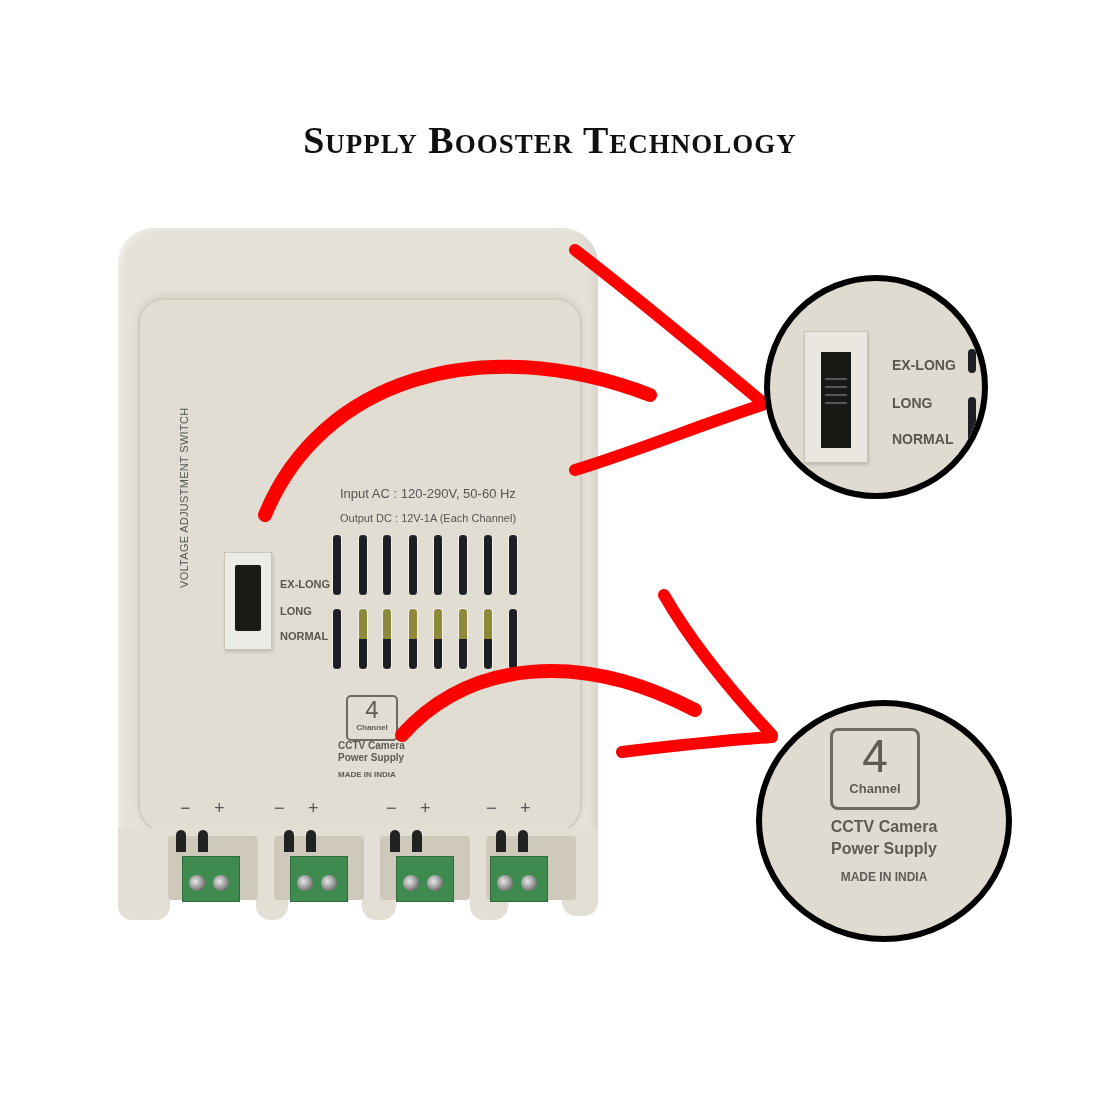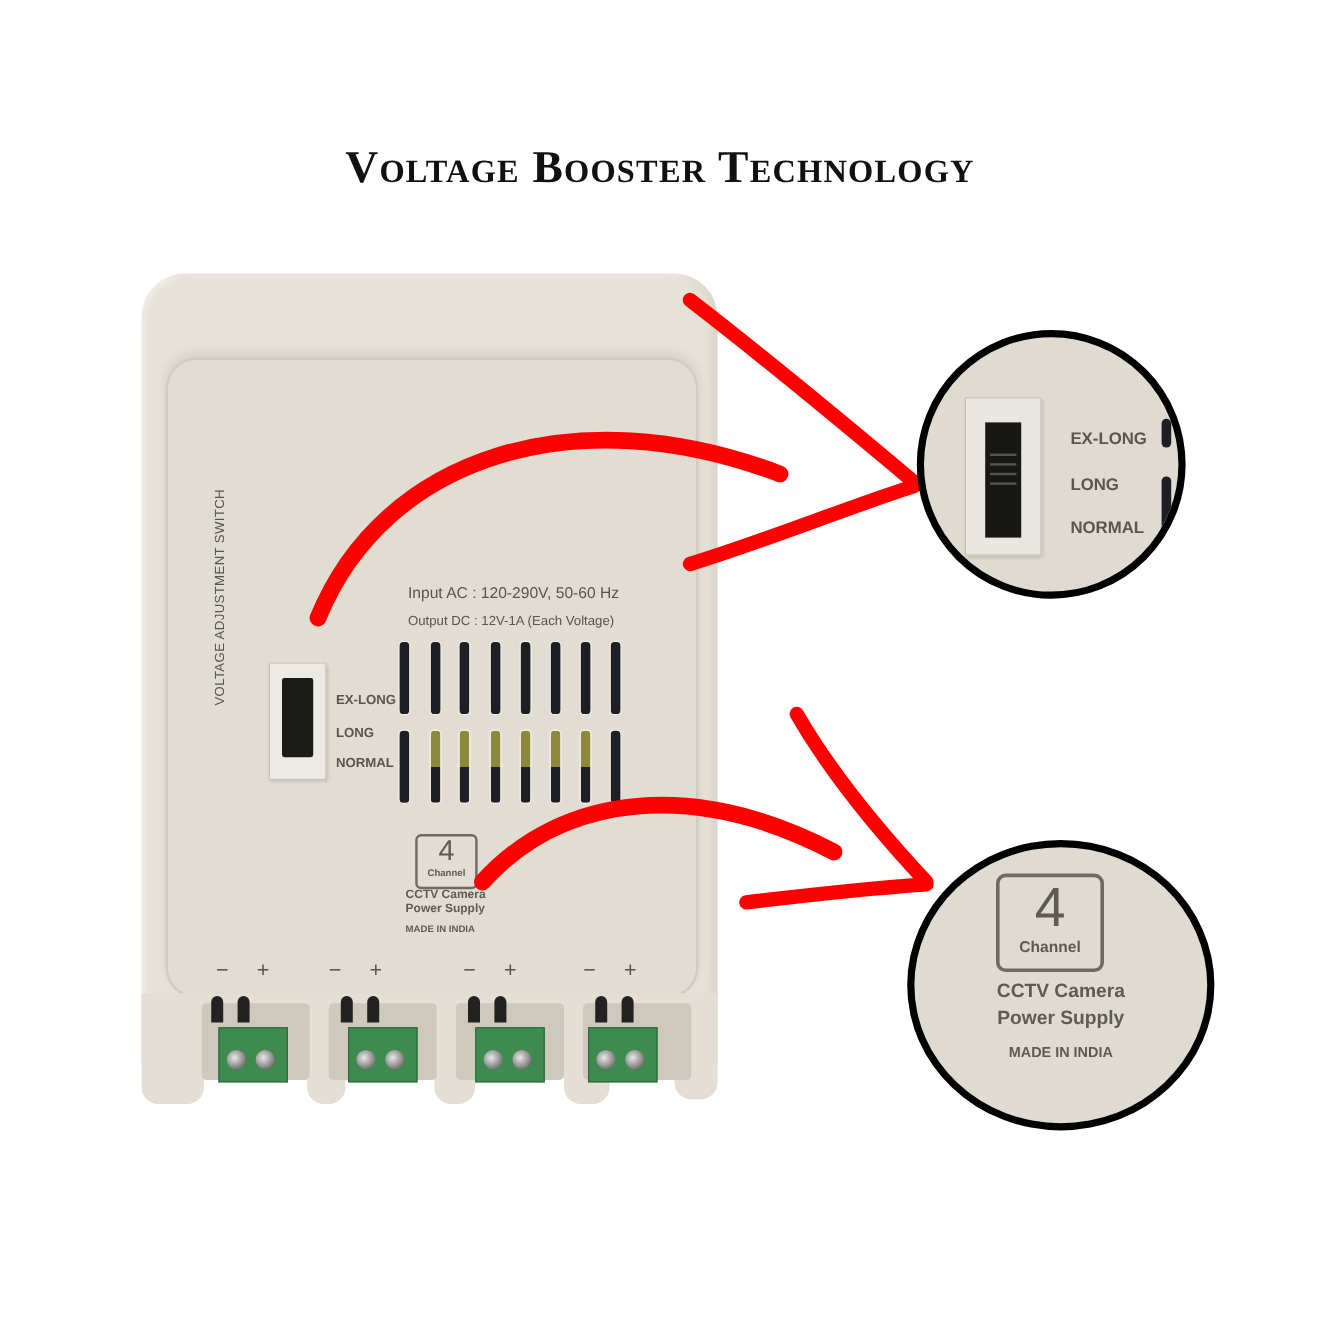--- a/index.html
+++ b/index.html
@@ -38,37 +38,37 @@
   .c1 .edge{position:absolute;left:198px;width:8px;background:#1d1f24;border-radius:4px;}
   .c2 .box{position:absolute;left:68px;top:22px;width:84px;height:76px;border:3px solid #6e6a62;border-radius:8px;text-align:center;}
   .c2 .num{font-size:46px;color:#5e5a54;line-height:50px;display:block;}
   .c2 .chn{font-size:13px;color:#5e5a54;font-weight:bold;display:block;}
   .c2 .t{position:absolute;left:0;width:244px;text-align:center;color:#5e5a54;font-weight:bold;}
   svg.arrows{position:absolute;left:0;top:0;}
 </style>
 </head>
 <body>
 
-<div class="title">Voltage Booster Technology</div>
+<div class="title">Supply Booster Technology</div>
 
 <div class="device">
   <div class="shell"></div>
   <div class="lid"></div>
 
   <div class="vert">VOLTAGE ADJUSTMENT SWITCH</div>
 
   <div class="switch">
     <div class="switch-inner"></div>
   </div>
   <div class="sw-lbl" style="top:350px">EX-LONG</div>
   <div class="sw-lbl" style="top:377px">LONG</div>
   <div class="sw-lbl" style="top:402px">NORMAL</div>
 
   <div class="spec1">Input AC : 120-290V, 50-60 Hz</div>
-  <div class="spec2">Output DC : 12V-1A (Each Voltage)</div>
+  <div class="spec2">Output DC : 12V-1A (Each Channel)</div>
 
   <div>
     <div class="vent" style="left:214px;top:306px"></div>
     <div class="vent" style="left:240px;top:306px"></div>
     <div class="vent" style="left:264px;top:306px"></div>
     <div class="vent" style="left:290px;top:306px"></div>
     <div class="vent" style="left:315px;top:306px"></div>
     <div class="vent" style="left:340px;top:306px"></div>
     <div class="vent" style="left:365px;top:306px"></div>
     <div class="vent" style="left:390px;top:306px"></div>

